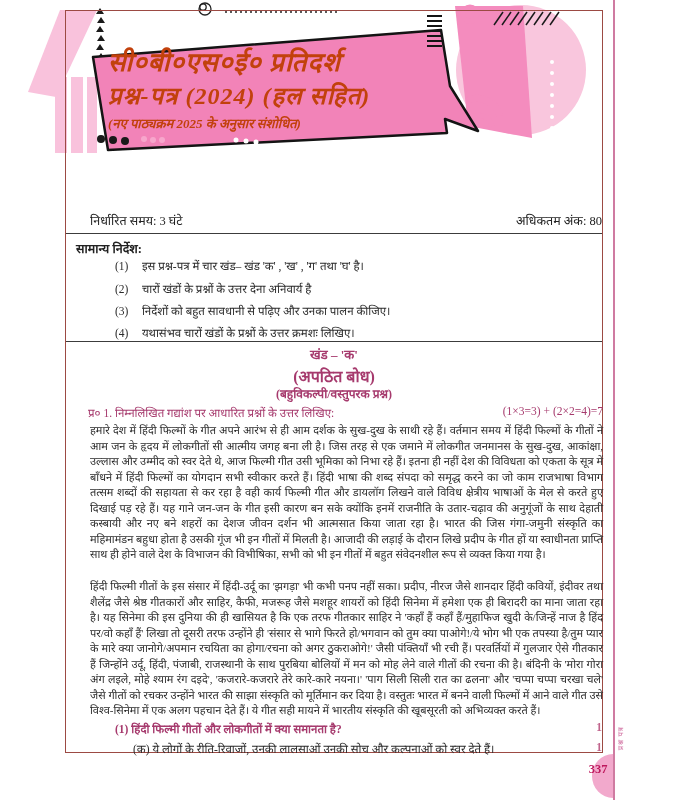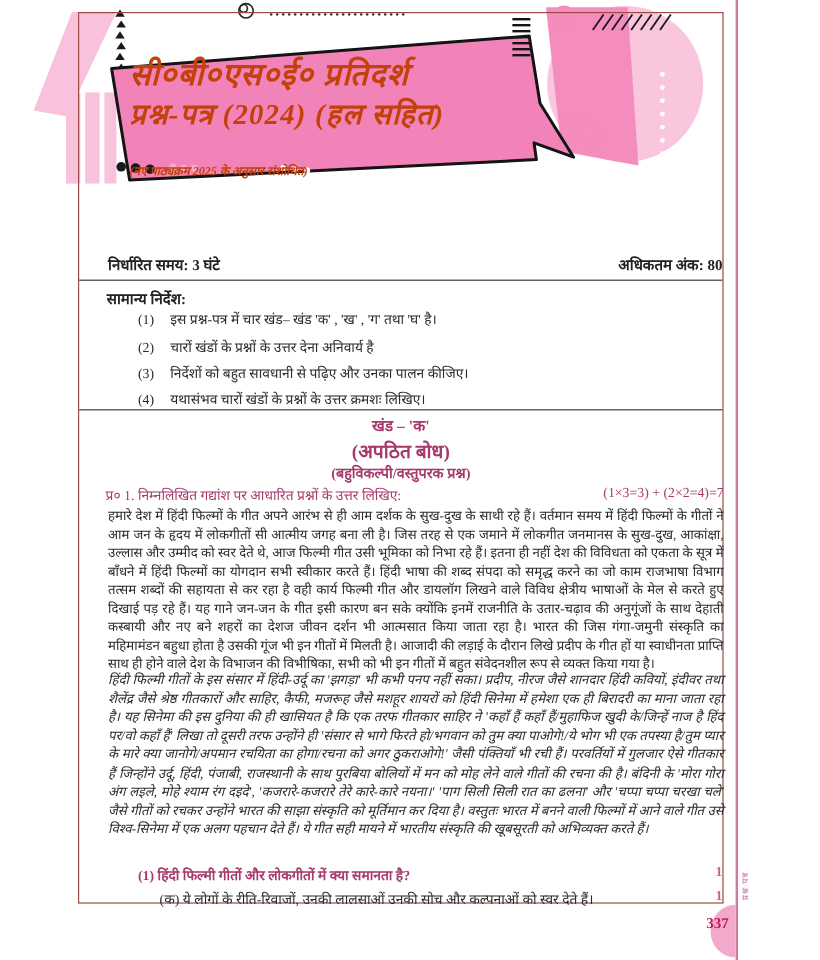--- a/index.html
+++ b/index.html
@@ -12,49 +12,49 @@
   #frame { position:absolute; left:65px; top:10px; width:538px; height:743px;
            border:1px solid #9c4a43; z-index:2; pointer-events:none; }
   #right-line { position:absolute; left:613px; top:0; width:2px; height:800px;
                 background:#cf7ba1; z-index:2; }
 
   
   #bubble-text { position:absolute; left:108px; top:46px; z-index:3; color:#c2410c;
                  font-style:italic; font-weight:bold; white-space:nowrap; }
   #bubble-line1 { font-size:26px; line-height:34px; letter-spacing:1px; }
   #bubble-line2 { font-size:24px; line-height:32px; letter-spacing:1px; }
-  #bubble-line3 { font-size:10px; line-height:24px;margin-top:20px; }
+  #bubble-line3 { font-size:13px; line-height:24px; }
 
   
   .doc-text { font-family:"Liberation Serif", serif; color:#222; }
   #meta-row { position:absolute; left:90px; top:212px; width:512px; display:flex;
-              justify-content:space-between; z-index:3; font-weight:bold; font-size:12.5px; }
+              justify-content:space-between; z-index:3; font-weight:normal; font-size:12.5px; }
   .rule { position:absolute; left:66px; width:536px; height:1px; background:#3c3c3c; z-index:3; }
   #rule-1 { top:233px; }
   #rule-2 { top:341px; }
-  #instr-head { position:absolute; left:89px; top:240px; font-weight:bold; font-size:12.5px; z-index:3; }
+  #instr-head { position:absolute; left:76px; top:240px; font-weight:bold; font-size:12.5px; z-index:3; }
   .instr-item { position:absolute; left:115px; width:480px; font-size:11.5px; z-index:3; color:#2b2b2b; }
   .instr-item .inum { display:inline-block; width:24px; }
 
   
   .center-head { position:absolute; left:65px; width:538px; text-align:center; z-index:3;
                  color:#a63a6d; font-weight:bold; }
   #sec-title    { top:345px; font-size:13px; }
   #sec-sub1     { top:365px; font-size:16px; }
   #sec-sub2     { top:385px; font-size:12px; }
 
   
   #q1-row { position:absolute; left:88px; top:405px; width:515px; display:flex;
             justify-content:space-between; z-index:3; font-size:11.5px; color:#a63a6d; font-weight:normal; }
 
   
   .passage { position:absolute; left:90px; width:513px; font-size:11px; line-height:15.5px;
              text-align:justify; color:#2b2b2b; z-index:3; }
   #para1 { top:423px; }
-  #para2 { top:560px;font-style:italic; }
+  #para2 { top:579px; }
 
   
   .subq-row { position:absolute; display:flex; justify-content:space-between; z-index:3; font-size:11.5px; }
   #subq-q { left:115px; top:721px; width:487px; color:#a63a6d; font-weight:bold; }
   #subq-a { left:133px; top:741px; width:469px; color:#2b2b2b; }
   .mark { color:#c0648c; font-weight:bold; }
 
   
   #page-circle-wrap { position:absolute; left:592px; top:754px; width:21px; height:44px;
                       overflow:hidden; z-index:3; }

